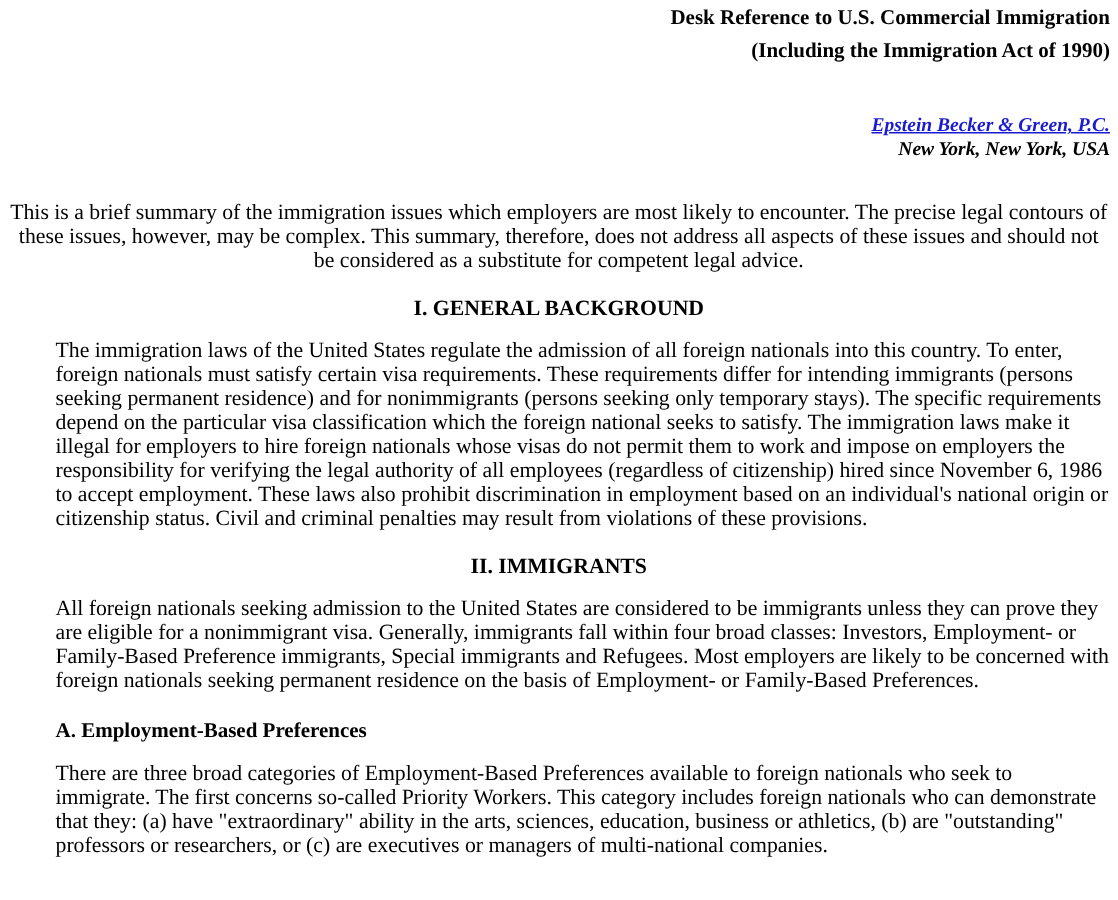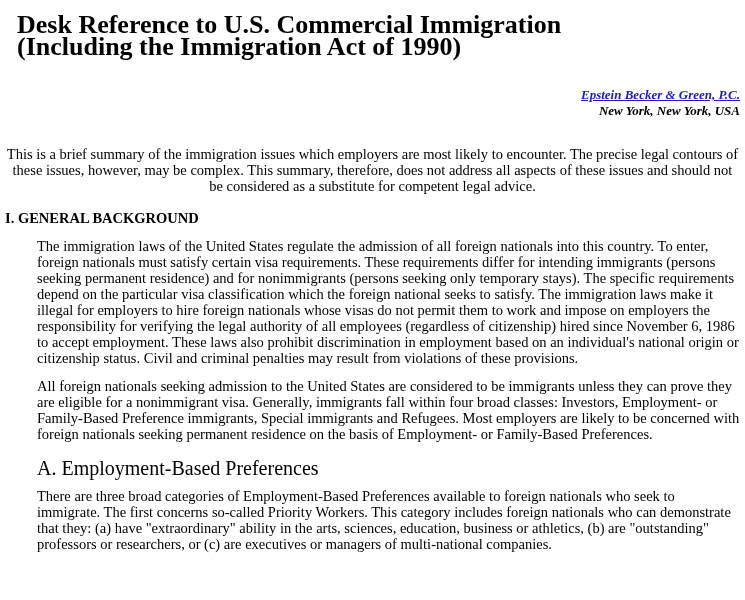--- a/index.html
+++ b/index.html
@@ -5,57 +5,59 @@
   html, body { margin: 0; padding: 0; background: #ffffff; }
   body {
     width: 745px; height: 600px; overflow: hidden;
     font-family: "Liberation Serif", serif;
     color: #000;
     font-size: 14.5px;
     line-height: 16px;
   }
   .page { position: relative; padding: 0 5px; }
   .title {
-    text-align: left; font-weight: bold;
-    font-size: 26px; line-height: 22px;
-    margin: 12px; padding-top: 2px;
+    text-align: right; font-weight: bold;
+    font-size: 14px; line-height: 22px;
+    margin: 0; padding-top: 2px;
   }
   .author {
     text-align: right; font-weight: bold; font-style: italic;
     font-size: 13px; line-height: 16px;
     margin-top: 29px;
   }
   .author a { color: #1a1ad0; text-decoration: underline; }
   .intro { margin-top: 27px; margin-bottom: 0; text-align: center; }
   h3 {
     font-size: 14.5px; font-weight: bold; margin: 16px 0 0 0;
     line-height: 16px;
+    text-align: center;
   }
   .indent { margin-left: 32px; }
   p { margin: 0; }
   .sec-p { margin-top: 12px; }
-  h4 { font-size: 20px; font-weight: normal; margin: 18px 0 0 32px; line-height: 16px; }
+  h4 { font-size: 14px; font-weight: bold; margin: 18px 0 0 32px; line-height: 16px; }
 </style>
 </head>
 <body>
 
 <div class="page">
   <h1 class="title">
     <span>Desk Reference to U.S. Commercial Immigration</span><br>
     <span>(Including the Immigration Act of 1990)</span>
   </h1>
 
   <div class="author">
     <a href="#">Epstein Becker &amp; Green, P.C.</a><br>
     <span>New York, New York, USA</span>
   </div>
 
   <p class="intro">This is a brief summary of the immigration issues which employers are most likely to encounter. The precise legal contours of these issues, however, may be complex. This summary, therefore, does not address all aspects of these issues and should not be considered as a substitute for competent legal advice.</p>
 
   <h3>I. GENERAL BACKGROUND</h3>
   <p class="indent sec-p">The immigration laws of the United States regulate the admission of all foreign nationals into this country. To enter, foreign nationals must satisfy certain visa requirements. These requirements differ for intending immigrants (persons seeking permanent residence) and for nonimmigrants (persons seeking only temporary stays). The specific requirements depend on the particular visa classification which the foreign national seeks to satisfy. The immigration laws make it illegal for employers to hire foreign nationals whose visas do not permit them to work and impose on employers the responsibility for verifying the legal authority of all employees (regardless of citizenship) hired since November 6, 1986 to accept employment. These laws also prohibit discrimination in employment based on an individual's national origin or citizenship status. Civil and criminal penalties may result from violations of these provisions.</p>
 
+  <h3>II. IMMIGRANTS</h3>
   <p class="indent sec-p">All foreign nationals seeking admission to the United States are considered to be immigrants unless they can prove they are eligible for a nonimmigrant visa. Generally, immigrants fall within four broad classes: Investors, Employment- or Family-Based Preference immigrants, Special immigrants and Refugees. Most employers are likely to be concerned with foreign nationals seeking permanent residence on the basis of Employment- or Family-Based Preferences.</p>
 
   <h4>A. Employment-Based Preferences</h4>
   <p class="indent sec-p">There are three broad categories of Employment-Based Preferences available to foreign nationals who seek to immigrate. The first concerns so-called Priority Workers. This category includes foreign nationals who can demonstrate that they: (a) have "extraordinary" ability in the arts, sciences, education, business or athletics, (b) are "outstanding" professors or researchers, or (c) are executives or managers of multi-national companies.</p>
 
 </div>
 
 </body></html>

